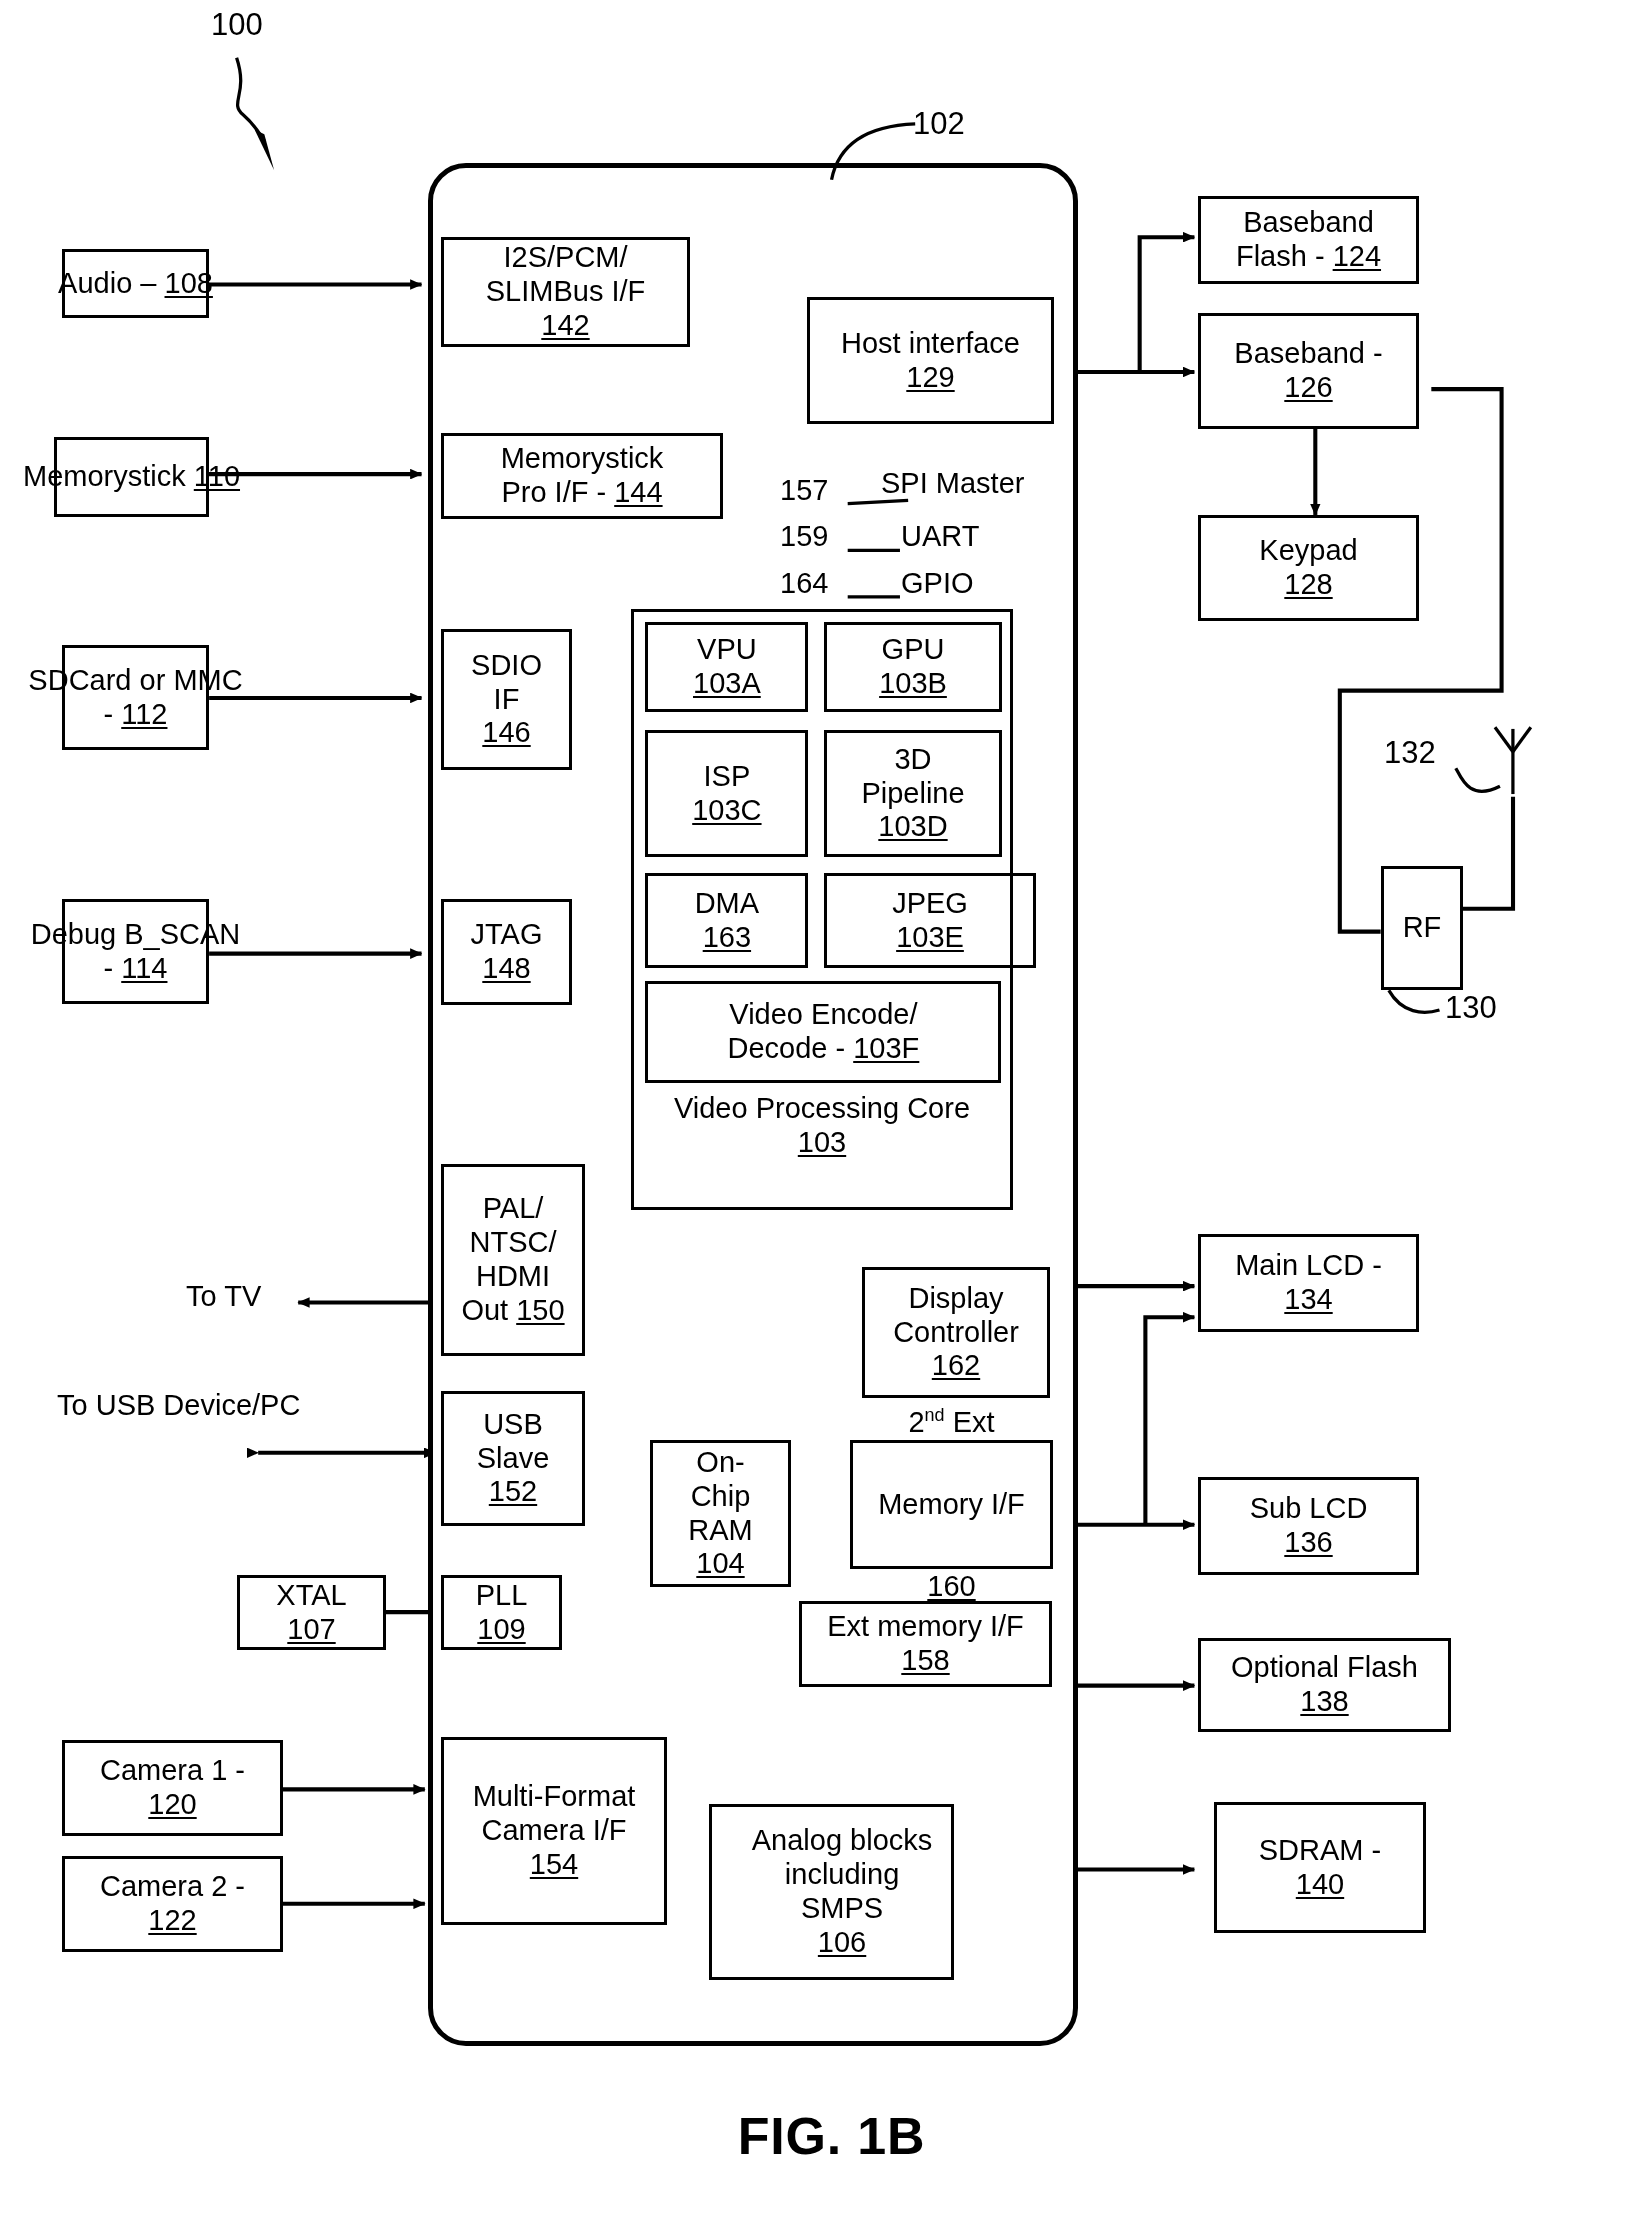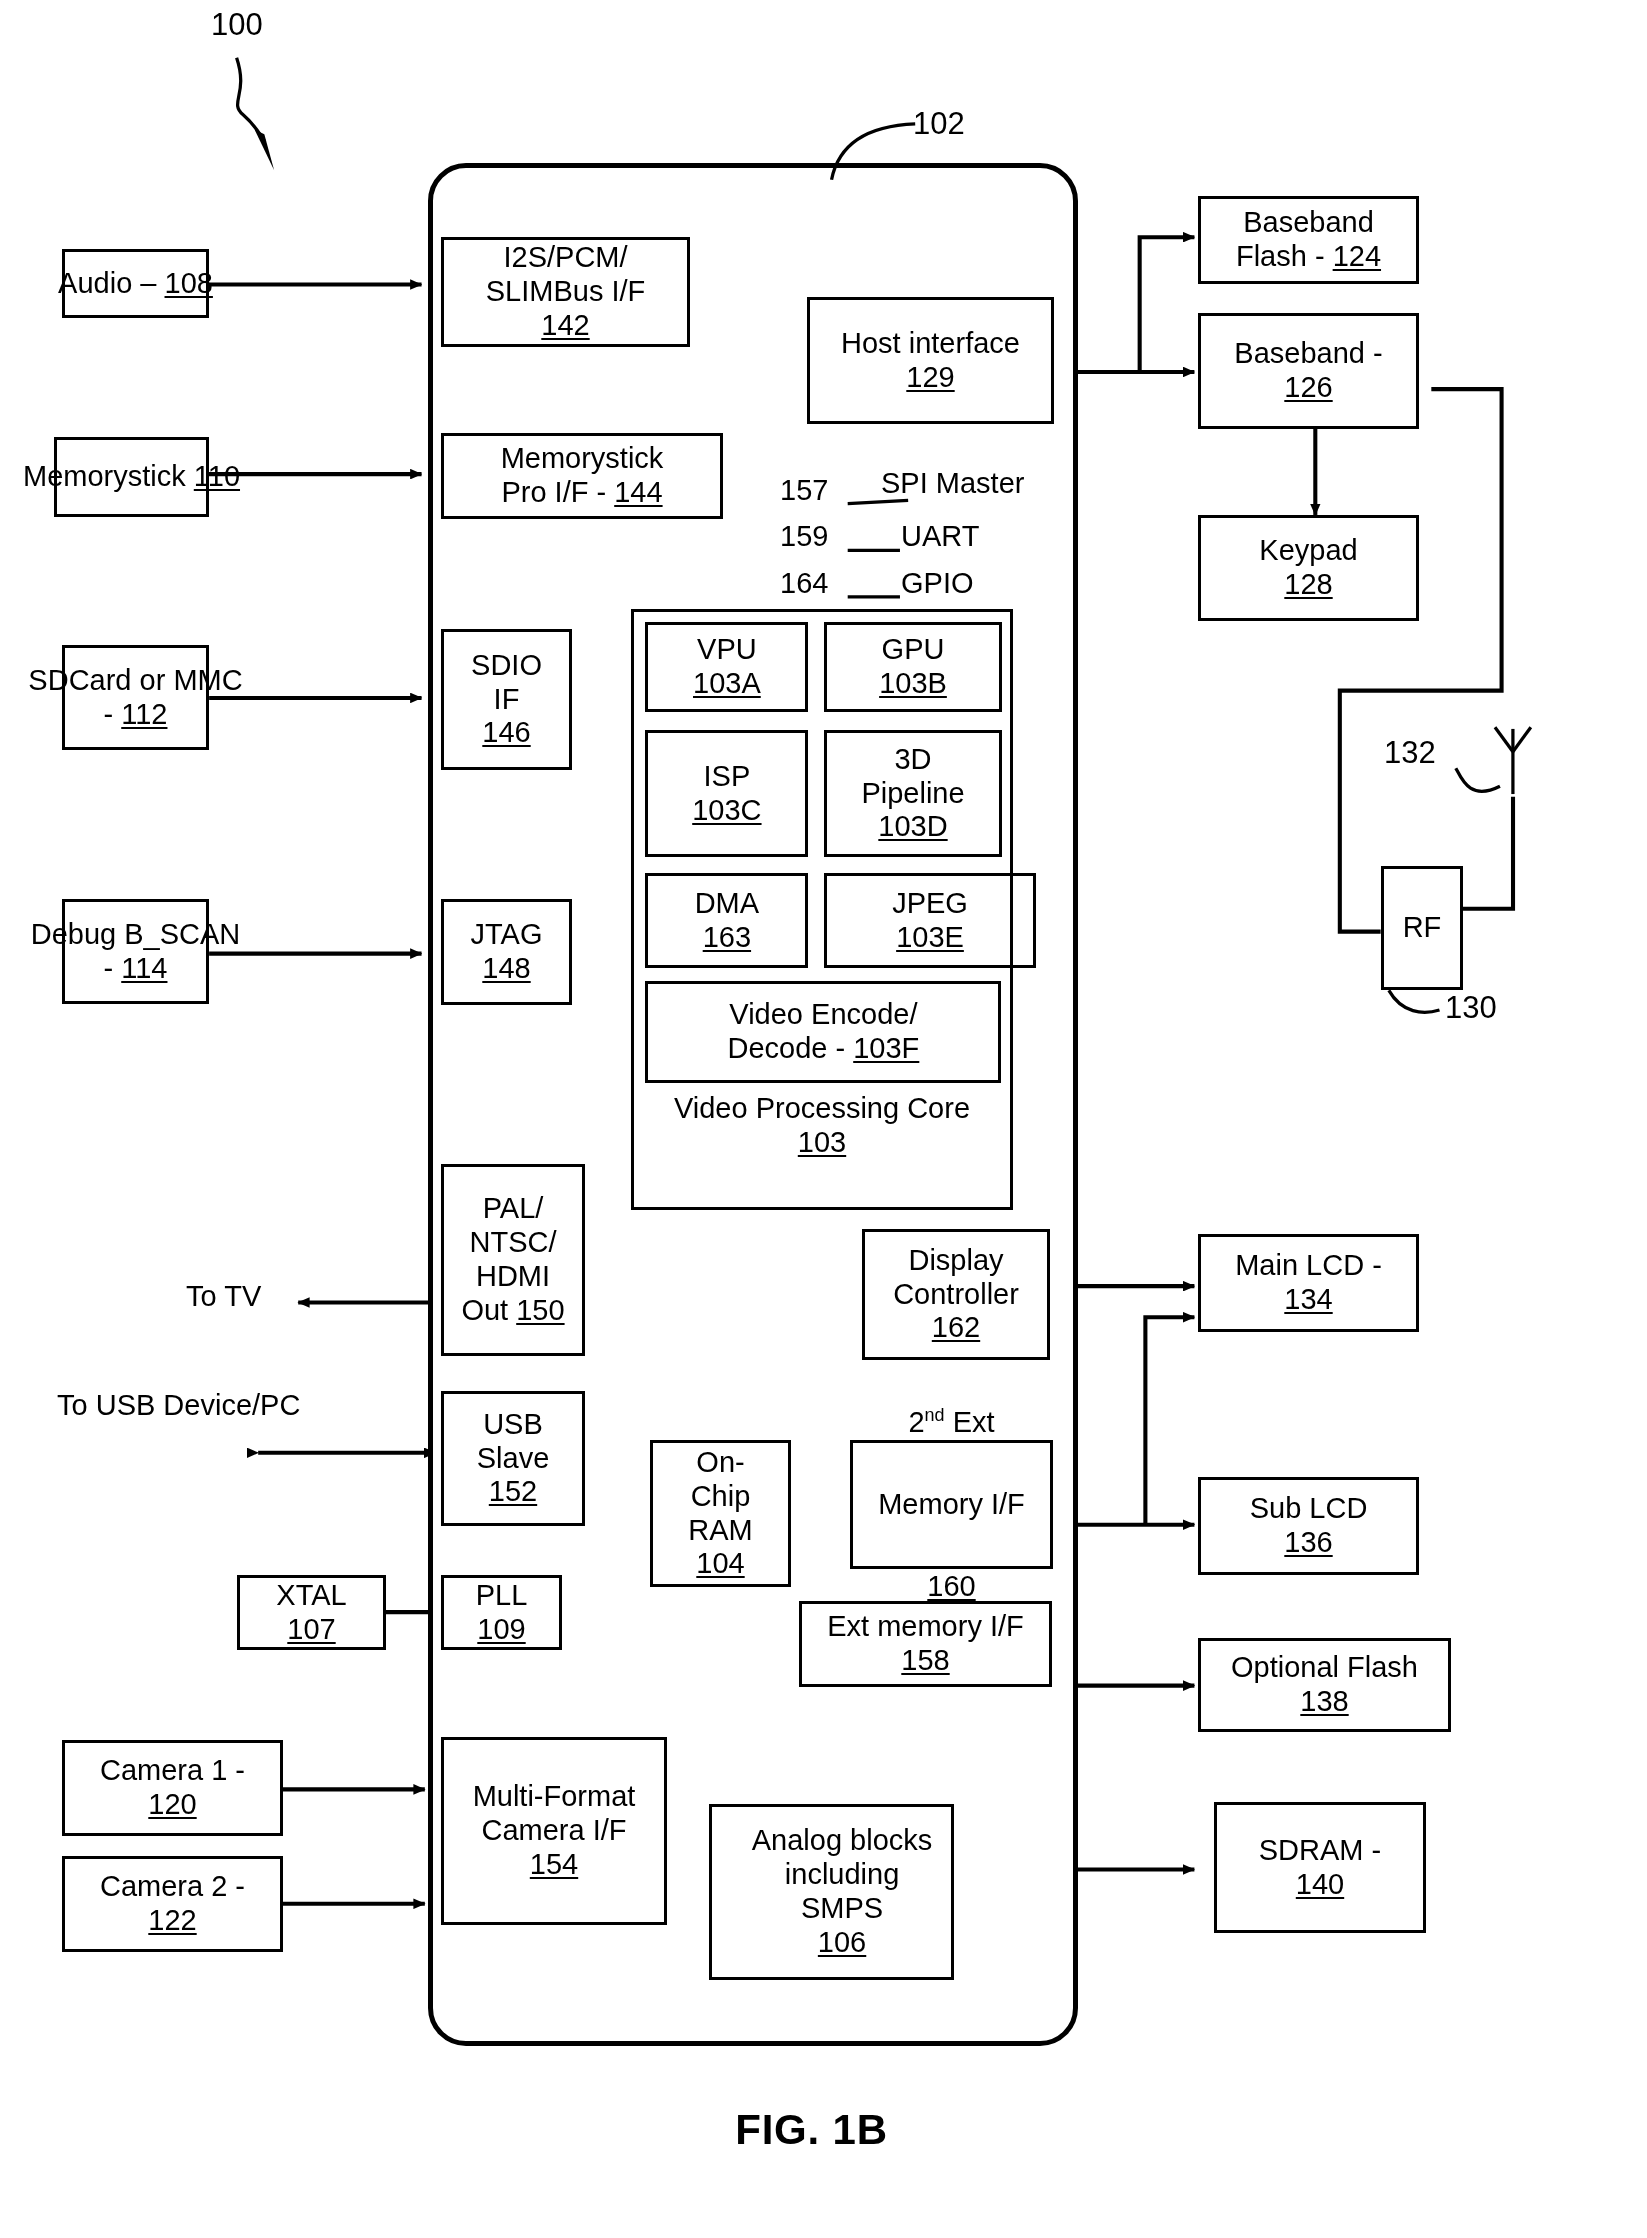--- a/index.html
+++ b/index.html
@@ -63,23 +63,24 @@
     width: 1647px; height: 2239px;
     pointer-events: none;
   }
   
   #caption {
     position: absolute;
     left: 0;
     top: 2106px;
     width: 1623px;
     text-align: center;
-    font-size: 42px;
+    font-size: 52px;
     font-weight: bold;
     letter-spacing: 0.8px;
+    padding-left: 20px;
   }
   .legend-num { position: absolute; font-size: 29px; }
   .legend-lbl { position: absolute; font-size: 29px; }
 </style>
 </head>
 <body>
 
 <div id="page">
 
   <svg id="wires" viewBox="0 0 2016 2740" xmlns="http://www.w3.org/2000/svg">
@@ -301,21 +302,21 @@
       <span class="ln">Video Encode/</span>
       <span class="ln"><span>Decode - </span><span class="u">103F</span></span>
     </div>
 
     <div style="position:absolute; left:0; top:480px; width:100%; text-align:center;">
       <span class="ln" style="display:block;">Video Processing Core</span>
       <span class="ln u" style="display:block;">103</span>
     </div>
   </div>
 
-  <div class="box" style="left:862px; top:1229px; width:188px; height:131px;">
+  <div class="box" style="left:862px; top:1267px; width:188px; height:131px;">
     <span class="ln">Display</span>
     <span class="ln">Controller</span>
     <span class="ln u">162</span>
   </div>
 
   <div class="box" style="left:650px; top:1440px; width:141px; height:147px;">
     <span class="ln">On-</span>
     <span class="ln">Chip</span>
     <span class="ln">RAM</span>
     <span class="ln u">104</span>

